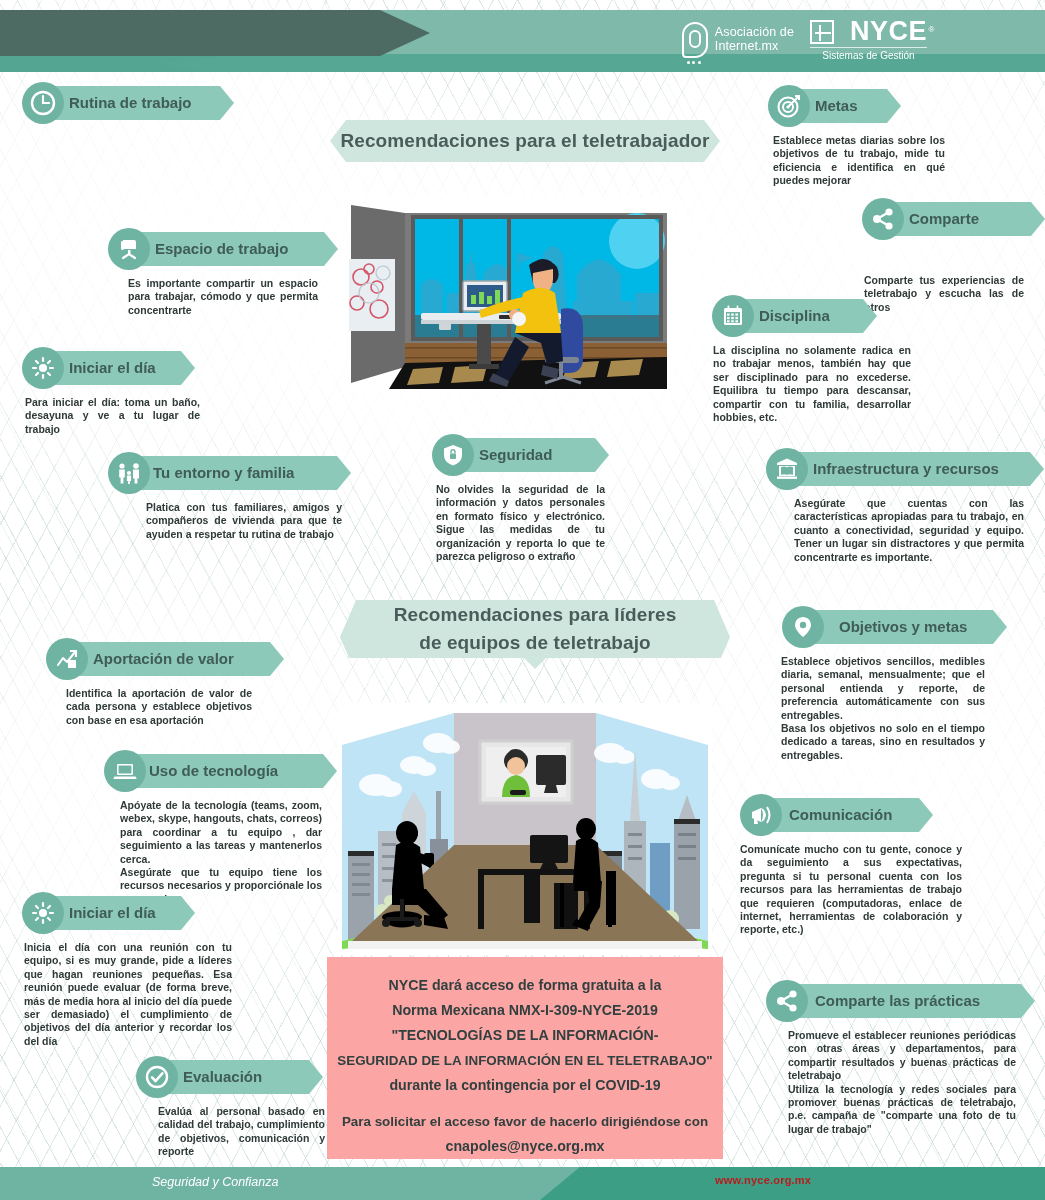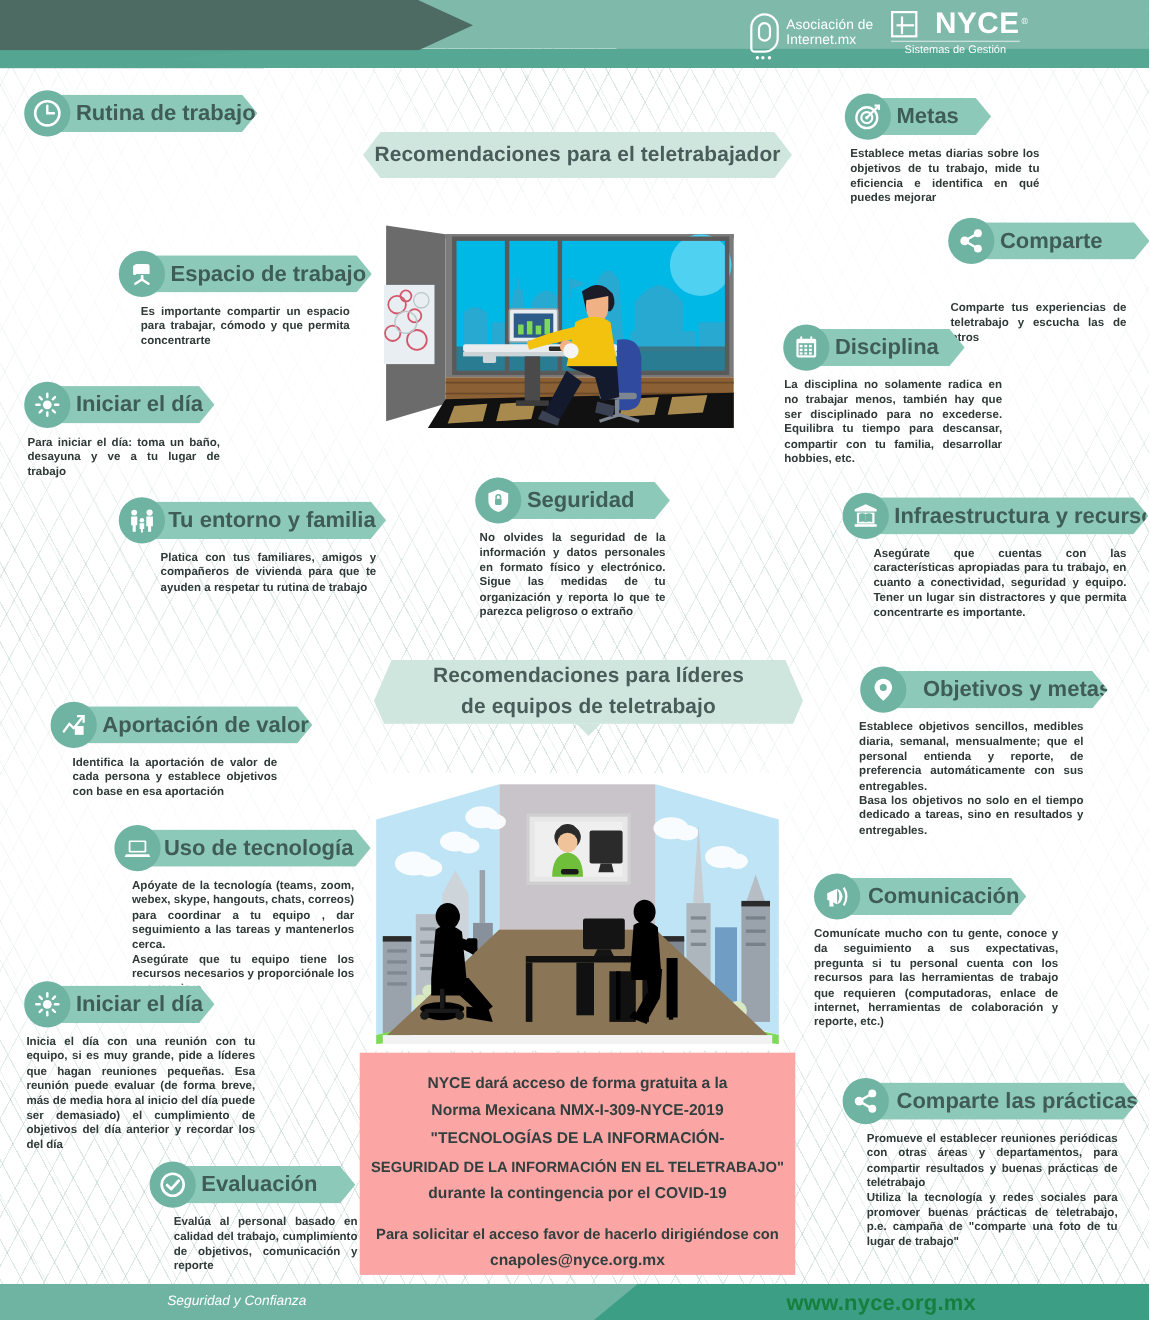--- a/index.html
+++ b/index.html
@@ -27,21 +27,21 @@
     background:
       radial-gradient(ellipse 330px 330px at 180px 230px, rgba(255,255,255,.93) 0%, rgba(255,255,255,.80) 55%, rgba(255,255,255,0) 100%),
       radial-gradient(ellipse 320px 300px at 870px 230px, rgba(255,255,255,.93) 0%, rgba(255,255,255,.80) 55%, rgba(255,255,255,0) 100%),
       radial-gradient(ellipse 300px 260px at 180px 780px, rgba(255,255,255,.92) 0%, rgba(255,255,255,.78) 55%, rgba(255,255,255,0) 100%),
       radial-gradient(ellipse 320px 300px at 880px 760px, rgba(255,255,255,.92) 0%, rgba(255,255,255,.78) 55%, rgba(255,255,255,0) 100%),
       radial-gradient(ellipse 300px 260px at 520px 330px, rgba(255,255,255,.95) 0%, rgba(255,255,255,.85) 55%, rgba(255,255,255,0) 100%);
     z-index:1;pointer-events:none;
   }
 
   
-  .header{position:absolute;left:0;top:0;width:949px;height:72px;z-index:5;}
+  .header{position:absolute;left:0;top:10px;width:949px;height:72px;z-index:5;}
   .hdr-band-main{
     position:absolute;left:0;top:0;width:1045px;height:60px;
     background:#7fb9aa;
     clip-path:polygon(0 0, 1045px 0, 1045px 60px, 600px 60px, 560px 44px, 0 44px);
   }
   .hdr-band-dark{
     position:absolute;left:0;top:0;width:430px;height:46px;
     background:#4d6b63;
     clip-path:polygon(0 0, 380px 0, 430px 23px, 380px 46px, 0 46px);
   }
@@ -81,21 +81,21 @@
   .logo-nyce .reg{position:absolute;top:-2px;right:-8px;font-size:8px;font-weight:normal;}
   .logo-nyce .sub{color:#fff;font-size:10px;margin-top:2px;border-top:1px solid rgba(255,255,255,.75);padding-top:2px;width:100%;text-align:center;}
 
   
   .footer{position:absolute;left:0;bottom:0;width:1045px;height:33px;z-index:6;}
   .ft-left{position:absolute;left:0;top:0;width:640px;height:33px;background:#6fb3a3;
     clip-path:polygon(0 0, 600px 0, 560px 33px, 0 33px);}
   .ft-right{position:absolute;left:520px;top:0;width:525px;height:33px;background:#3d9e86;
     clip-path:polygon(60px 0, 525px 0, 525px 33px, 20px 33px);}
   .ft-tag{position:absolute;left:152px;top:8px;color:#fff;font-size:12.5px;font-style:italic;z-index:9;}
-  .ft-url{position:absolute;left:715px;top:7px;color:#15803d;font-size:20px;font-weight:bold;z-index:9;letter-spacing:.2px;}
+  .ft-url{position:absolute;left:715px;top:7px;color:#b91c1c;font-size:11px;font-weight:bold;z-index:9;letter-spacing:.2px;}
 
   
   .banner{
     position:absolute;z-index:4;background:#cfe6de;color:#4a5c59;
     display:flex;align-items:center;justify-content:center;text-align:center;
     font-size:19px;font-weight:bold;letter-spacing:.1px;line-height:28px;
   }
   .banner.b1{left:330px;top:120px;width:390px;height:42px;
     clip-path:polygon(16px 0, 374px 0, 390px 21px, 374px 42px, 16px 42px, 0 21px);}
   .banner.b2{left:340px;top:600px;width:390px;height:58px;
@@ -104,21 +104,21 @@
     border-left:11px solid transparent;border-right:11px solid transparent;border-top:11px solid #cfe6de;}
 
   
   .card{position:absolute;z-index:4;}
   .pill-wrap{position:relative;height:42px;display:flex;align-items:center;}
   .pill{
     position:absolute;left:21px;top:4px;height:34px;background:#8cc9b9;
     display:flex;align-items:center;
   }
   .pill .pill-label{
-    color:#3f5c56;font-size:20px;font-weight:bold;line-height:34px;white-space:nowrap;
+    color:#3f5c56;font-size:15px;font-weight:bold;line-height:34px;white-space:nowrap;
     padding-left:26px;padding-right:16px;letter-spacing:0px;
   }
   .icon-circle{
     position:absolute;left:0;top:0;width:42px;height:42px;border-radius:50%;
     background:#6fb3a2;z-index:3;display:flex;align-items:center;justify-content:center;
   }
   .icon-circle svg{display:block;}
   .card-body{
     font-size:10.5px;line-height:13.4px;color:#2f3a38;text-align:justify;
     font-weight:bold;margin-top:7px;white-space:pre-line;

